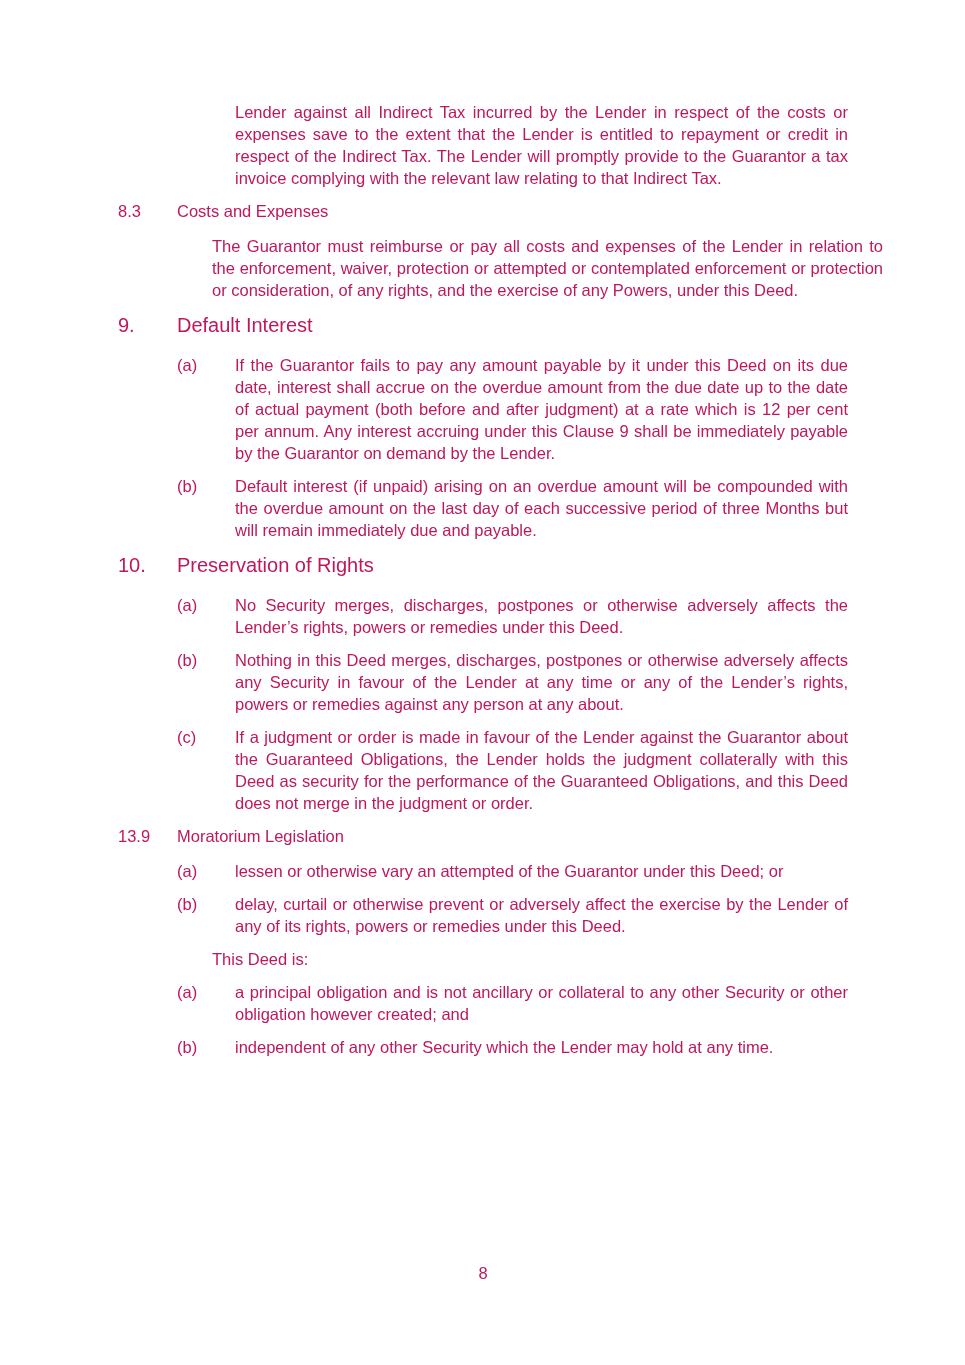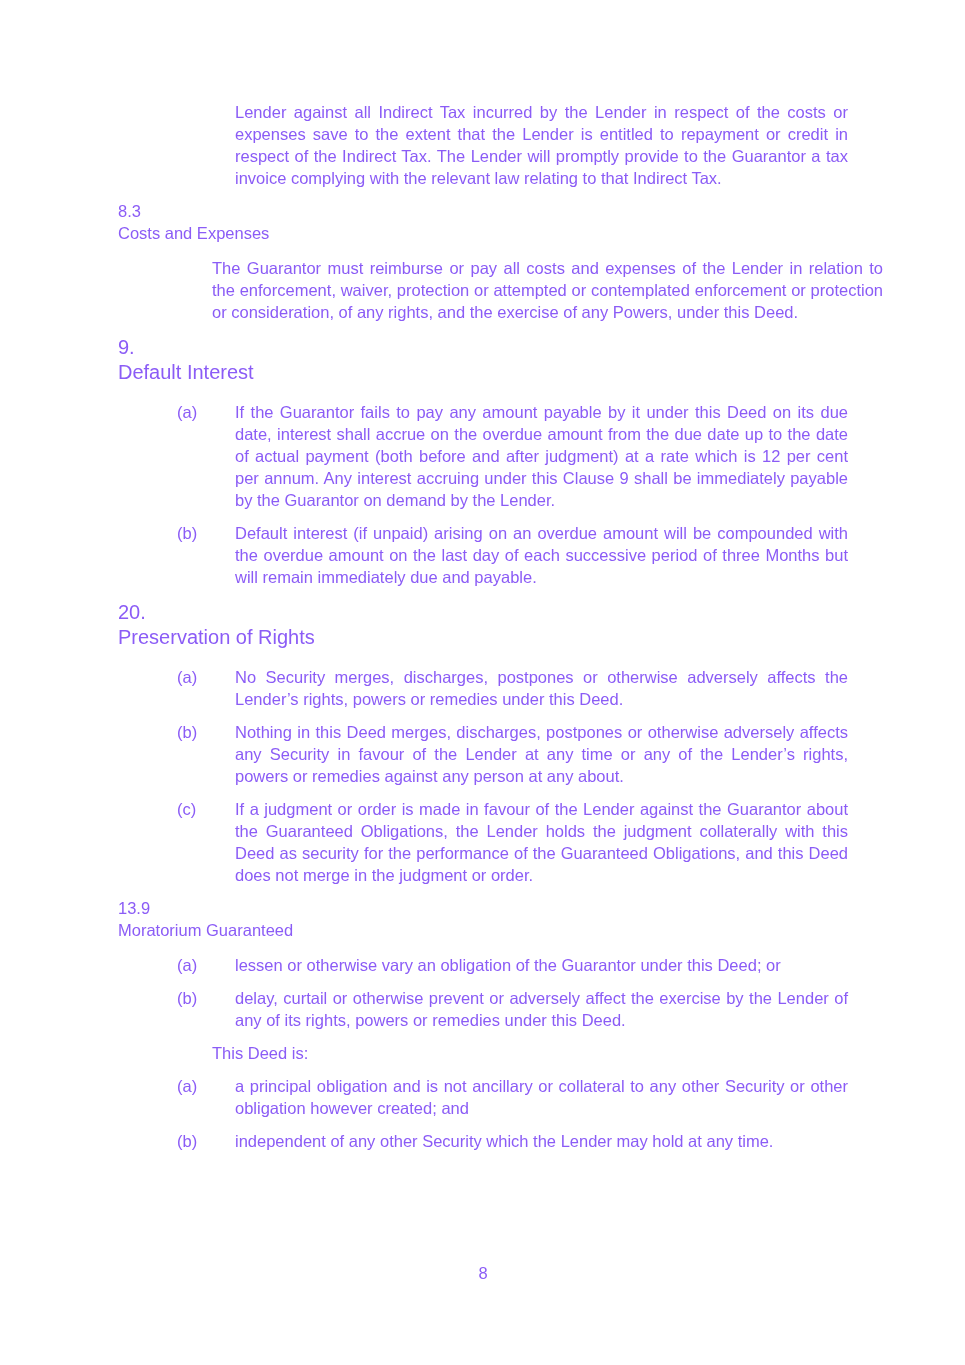--- a/index.html
+++ b/index.html
@@ -5,21 +5,21 @@
   html, body {
     margin: 0;
     padding: 0;
     background: #ffffff;
   }
   .page {
     position: relative;
     width: 965px;
     height: 1365px;
     background: #ffffff;
-    color: #8b5cf6;
+    color: #be185d;
     font-family: "Liberation Sans", sans-serif;
     font-size: 16.5px;
     line-height: 22px;
     overflow: hidden;
   }
   .content {
     position: absolute;
     left: 118px;
     top: 101px;
     width: 730px;
@@ -27,21 +27,20 @@
   p { margin: 0; }
   .just { text-align: justify; }
   .para { margin-bottom: 11px; }
   
   .indent1 { margin-left: 94px; width: 671px; }
   
   .indent2 { margin-left: 117px; width: 613px; }
   .row {
     display: flex;
     margin-bottom: 13px;
-    flex-direction: column;
   }
   .row .num {
     width: 59px;
     flex-shrink: 0;
   }
   .row.big {
     margin-top: 12px;
     margin-bottom: 16px;
     font-size: 20px;
     line-height: 25px;
@@ -87,44 +86,44 @@
     <div class="item">
       <span class="label">(a)</span>
       <p class="text just">If the Guarantor fails to pay any amount payable by it under this Deed on its due date, interest shall accrue on the overdue amount from the due date up to the date of actual payment (both before and after judgment) at a rate which is 12 per cent per annum. Any interest accruing under this Clause 9 shall be immediately payable by the Guarantor on demand by the Lender.</p>
     </div>
     <div class="item">
       <span class="label">(b)</span>
       <p class="text just">Default interest (if unpaid) arising on an overdue amount will be compounded with the overdue amount on the last day of each successive period of three Months but will remain immediately due and payable.</p>
     </div>
 
     <div class="row big">
-      <span class="num">20.</span>
+      <span class="num">10.</span>
       <span class="title">Preservation of Rights</span>
     </div>
 
     <div class="item">
       <span class="label">(a)</span>
       <p class="text just">No Security merges, discharges, postpones or otherwise adversely affects the Lender’s rights, powers or remedies under this Deed.</p>
     </div>
     <div class="item">
       <span class="label">(b)</span>
       <p class="text just">Nothing in this Deed merges, discharges, postpones or otherwise adversely affects any Security in favour of the Lender at any time or any of the Lender’s rights, powers or remedies against any person at any about.</p>
     </div>
     <div class="item">
       <span class="label">(c)</span>
       <p class="text just">If a judgment or order is made in favour of the Lender against the Guarantor about the Guaranteed Obligations, the Lender holds the judgment collaterally with this Deed as security for the performance of the Guaranteed Obligations, and this Deed does not merge in the judgment or order.</p>
     </div>
 
     <div class="row">
       <span class="num">13.9</span>
-      <span class="title">Moratorium Guaranteed</span>
+      <span class="title">Moratorium Legislation</span>
     </div>
     <div class="item">
       <span class="label">(a)</span>
-      <p class="text just">lessen or otherwise vary an obligation of the Guarantor under this Deed; or</p>
+      <p class="text just">lessen or otherwise vary an attempted of the Guarantor under this Deed; or</p>
     </div>
     <div class="item">
       <span class="label">(b)</span>
       <p class="text just">delay, curtail or otherwise prevent or adversely affect the exercise by the Lender of any of its rights, powers or remedies under this Deed.</p>
     </div>
 
     <p class="para indent1">This Deed is:</p>
     <div class="item">
       <span class="label">(a)</span>
       <p class="text just">a principal obligation and is not ancillary or collateral to any other Security or other obligation however created; and</p>

